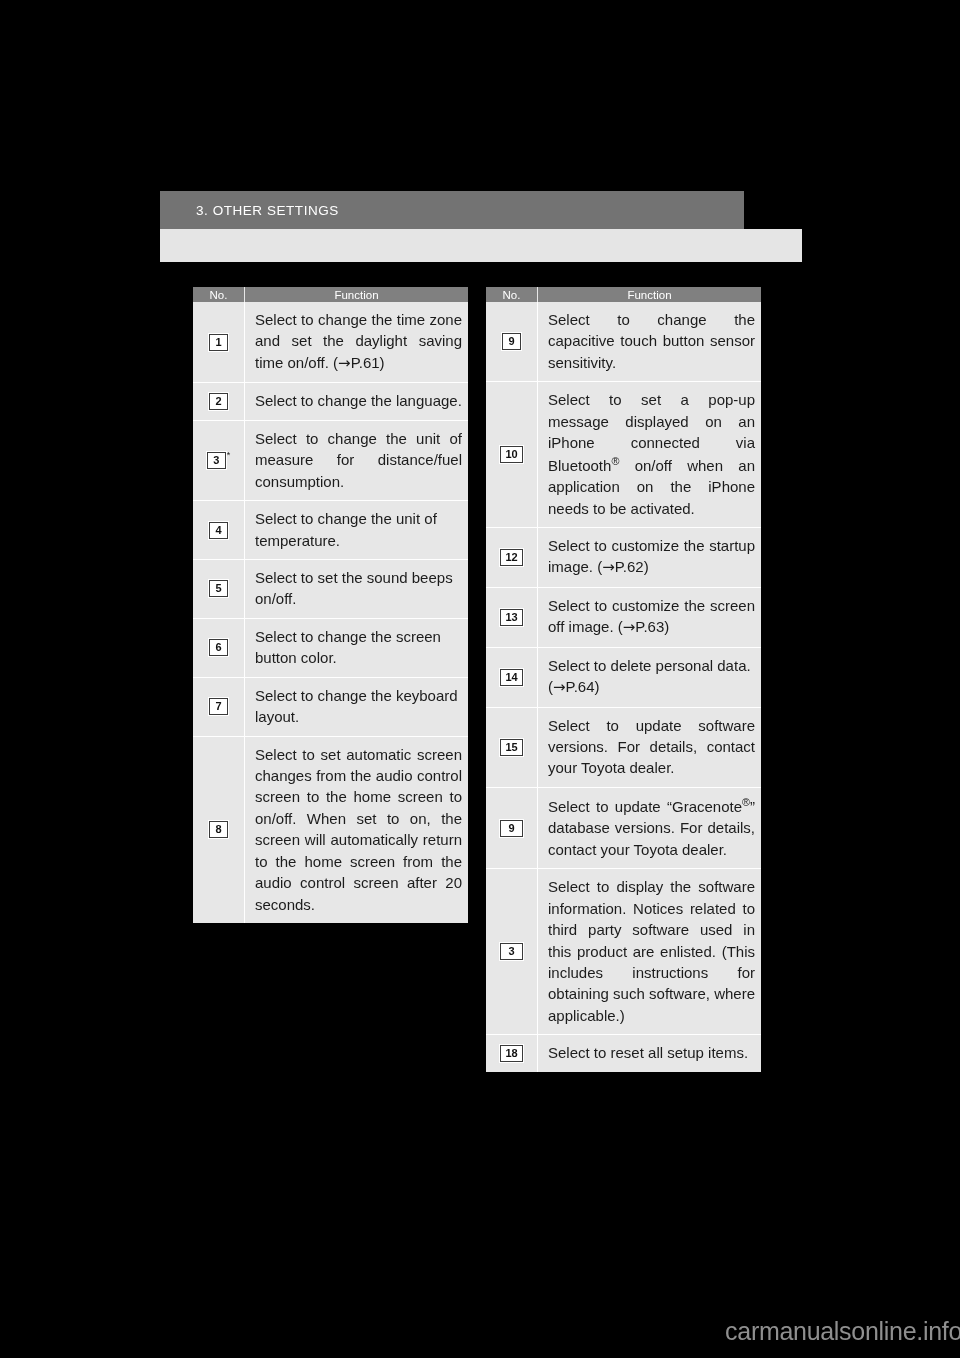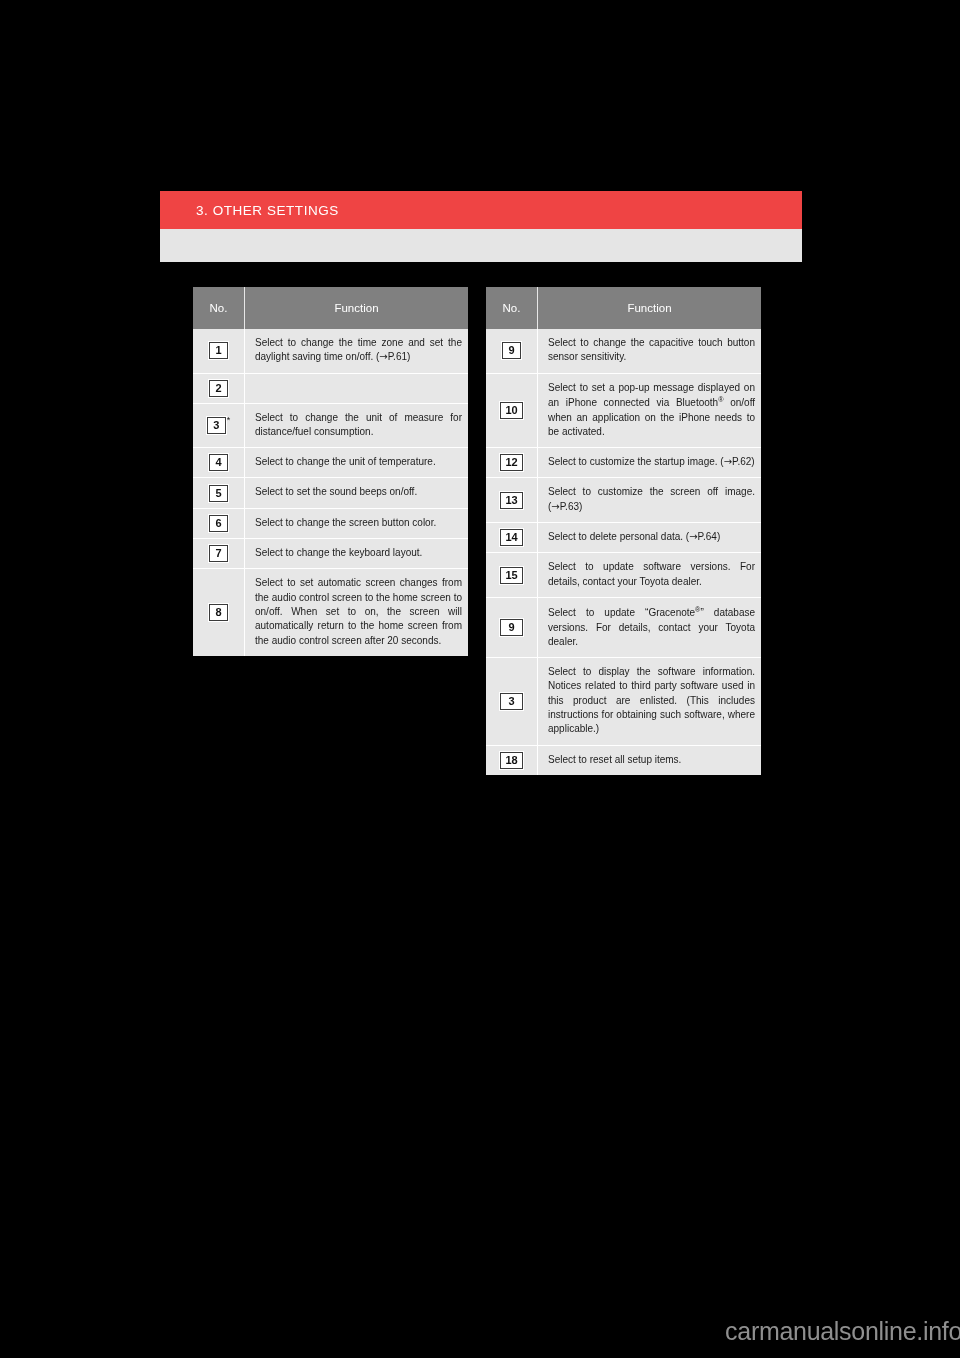--- a/index.html
+++ b/index.html
@@ -13,23 +13,23 @@
     position: relative;
     font-family: "Liberation Sans", sans-serif;
     overflow: hidden;
   }
 
   
   .header-band {
     position: absolute;
     left: 160px;
     top: 191px;
-    width: 642px;
+    width: 584px;
     height: 38px;
-    background: #ef4444;
+    background: #737373;
   }
   .header-band .title {
     position: absolute;
     left: 36px;
     top: 50%;
     transform: translateY(-50%);
     color: #ffffff;
     font-size: 13.5px;
     letter-spacing: 0.55px;
     white-space: nowrap;
@@ -49,21 +49,21 @@
     background: #e7e7e7;
     border-collapse: collapse;
     box-sizing: border-box;
   }
   .table.left  { left: 193px; top: 287px; width: 275px; }
   .table.right { left: 486px; top: 287px; width: 275px; }
 
   .thead {
     display: flex;
     background: #808080;
-    height: 42px;
+    height: 15px;
     box-sizing: border-box;
   }
   .th {
     color: #ffffff;
     font-size: 11.5px;
     display: flex;
     align-items: center;
     justify-content: center;
     box-sizing: border-box;
   }
@@ -84,21 +84,21 @@
     align-items: center;
     justify-content: center;
     border-right: 1px solid #ffffff;
     box-sizing: border-box;
     padding: 6px 0;
   }
   .cell-fn {
     flex: 1;
     box-sizing: border-box;
     padding: 7px 6px 8px 10px;
-    font-size: 10px;
+    font-size: 15px;
     line-height: 1.43;
     color: #1c1c1c;
     text-align: justify;
     text-justify: inter-word;
     hyphens: none;
   }
   .cell-fn.nojustify { text-align: left; }
 
   
   .numbox-wrap {
@@ -169,20 +169,21 @@
           </span>
         </div>
         <div class="cell-fn">Select to change the time zone and set the daylight saving time on/off. (<span class="arrow">→</span>P.61)</div>
       </div>
       <div class="row">
         <div class="cell-no">
           <span class="numbox-wrap">
             <span class="numbox">2</span>
           </span>
         </div>
+        <div class="cell-fn nojustify">Select to change the language.</div>
       </div>
       <div class="row">
         <div class="cell-no">
           <span class="numbox-wrap">
             <span class="numbox">3</span>
             <span class="star">*</span>
           </span>
         </div>
         <div class="cell-fn">Select to change the unit of measure for distance/fuel consumption.</div>
       </div>

